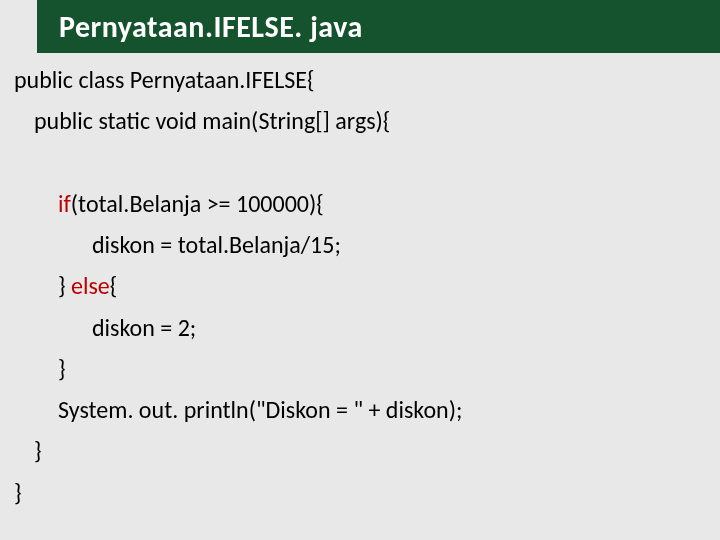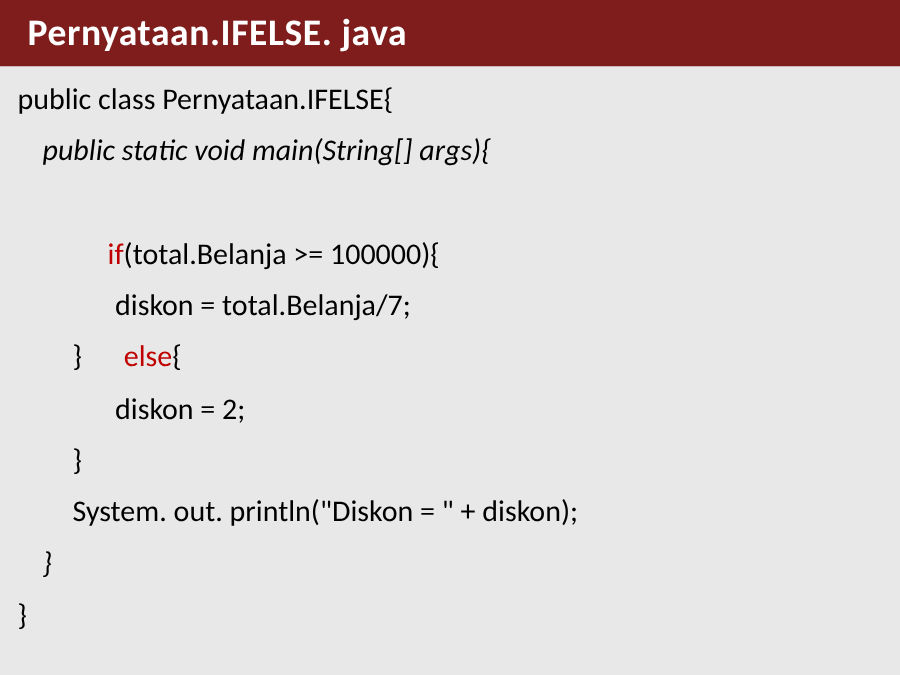--- a/index.html
+++ b/index.html
@@ -4,50 +4,51 @@
 <style>
   * { margin: 0; padding: 0; box-sizing: border-box; }
   body {
     width: 720px;
     height: 540px;
     background: #e8e8e8;
     font-family: Calibri, "Segoe UI", Arial, sans-serif;
     overflow: hidden;
   }
   .title-bar {
-    background: #7f1d1d;
+    background: #14532d;
     color: #fff;
     font-size: 30px;
     font-weight: bold;
     padding: 8px 0 8px 22px;
     letter-spacing: 0.5px;
+    margin-left: 37px;
   }
   .code-area {
     padding: 6px 0 0 14px;
     font-size: 24px;
     color: #000;
     line-height: 1.72;
     font-weight: 400;
   }
   .line { white-space: pre; }
-  .i1 { padding-left: 20px; font-style: italic; }
+  .i1 { padding-left: 20px; }
   .i2 { padding-left: 44px; }
   .i3 { padding-left: 78px; }
-  .kw { color: #c00000; margin-left: 28px; }
+  .kw { color: #c00000; }
 </style>
 </head>
 <body>
 
 <div class="title-bar">Pernyataan.IFELSE. java</div>
 
 <div class="code-area">
   <div class="line">public class Pernyataan.IFELSE{</div>
   <div class="line i1">public static void main(String[] args){</div>
   <div class="line i2">&nbsp;</div>
   <div class="line i2"><span class="kw">if</span><span>(total.Belanja &gt;= 100000){</span></div>
-  <div class="line i3">diskon = total.Belanja/7;</div>
+  <div class="line i3">diskon = total.Belanja/15;</div>
   <div class="line i2"><span>} </span><span class="kw">else</span><span>{</span></div>
   <div class="line i3">diskon = 2;</div>
   <div class="line i2">}</div>
   <div class="line i2">System. out. println("Diskon = " + diskon);</div>
   <div class="line i1">}</div>
   <div class="line">}</div>
 </div>
 
 </body></html>

